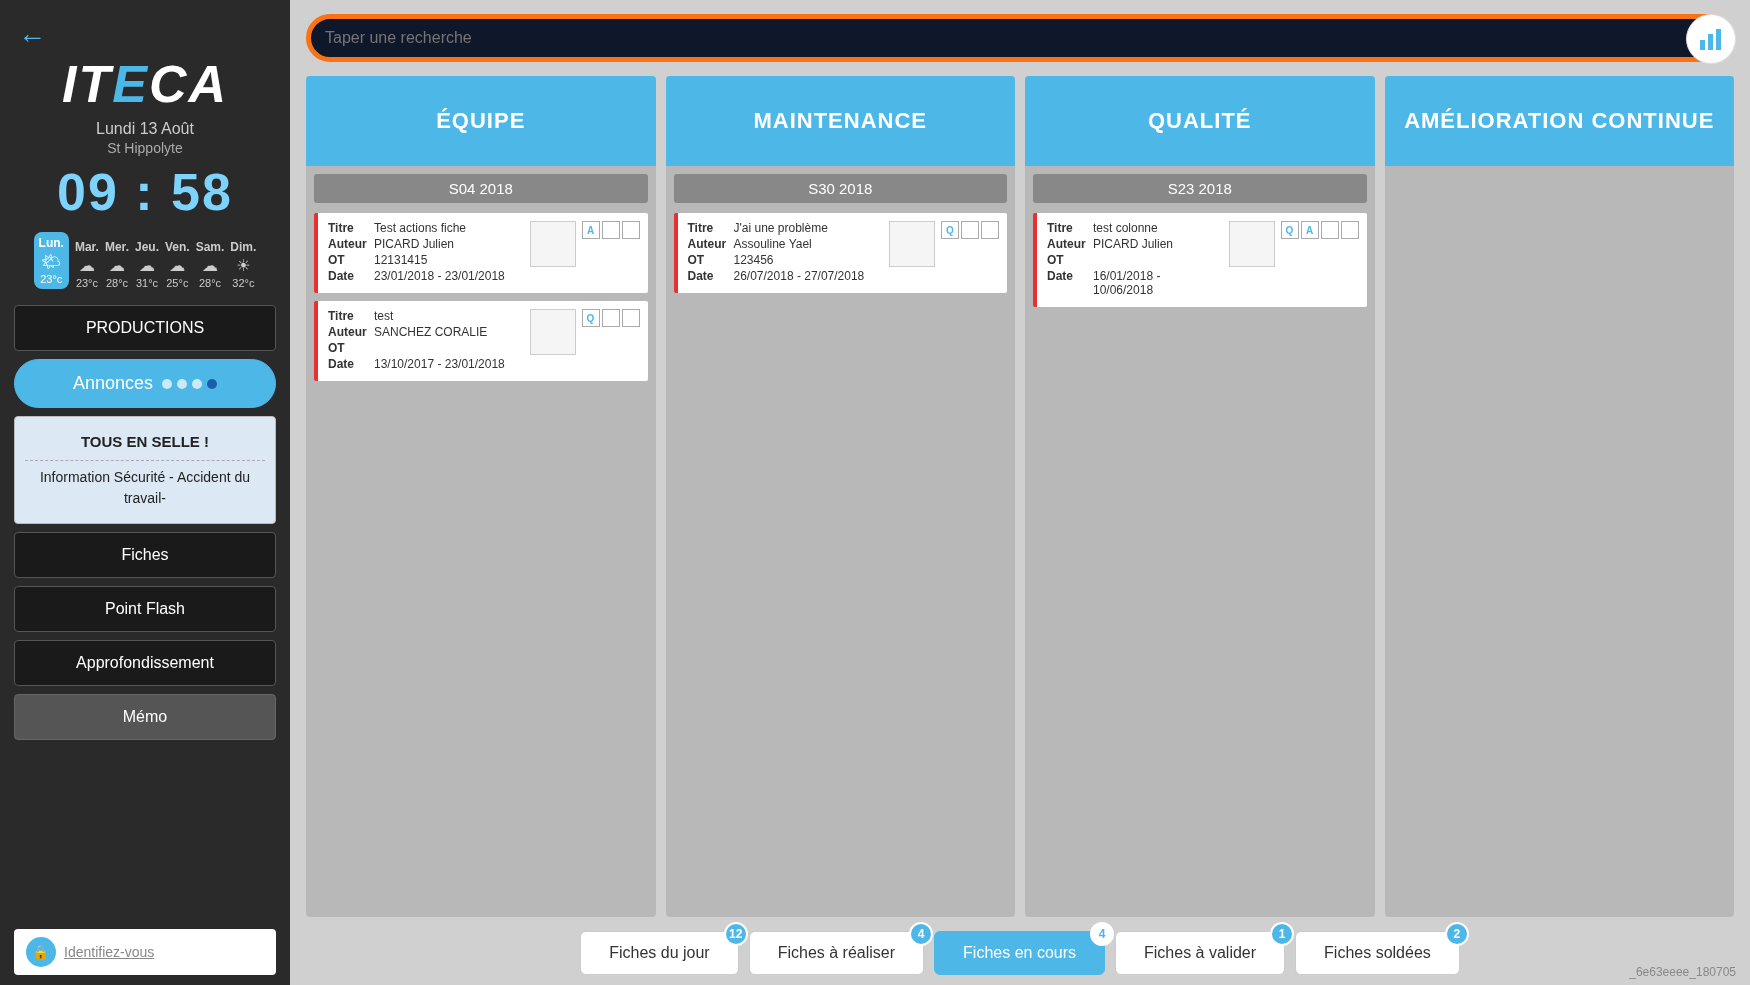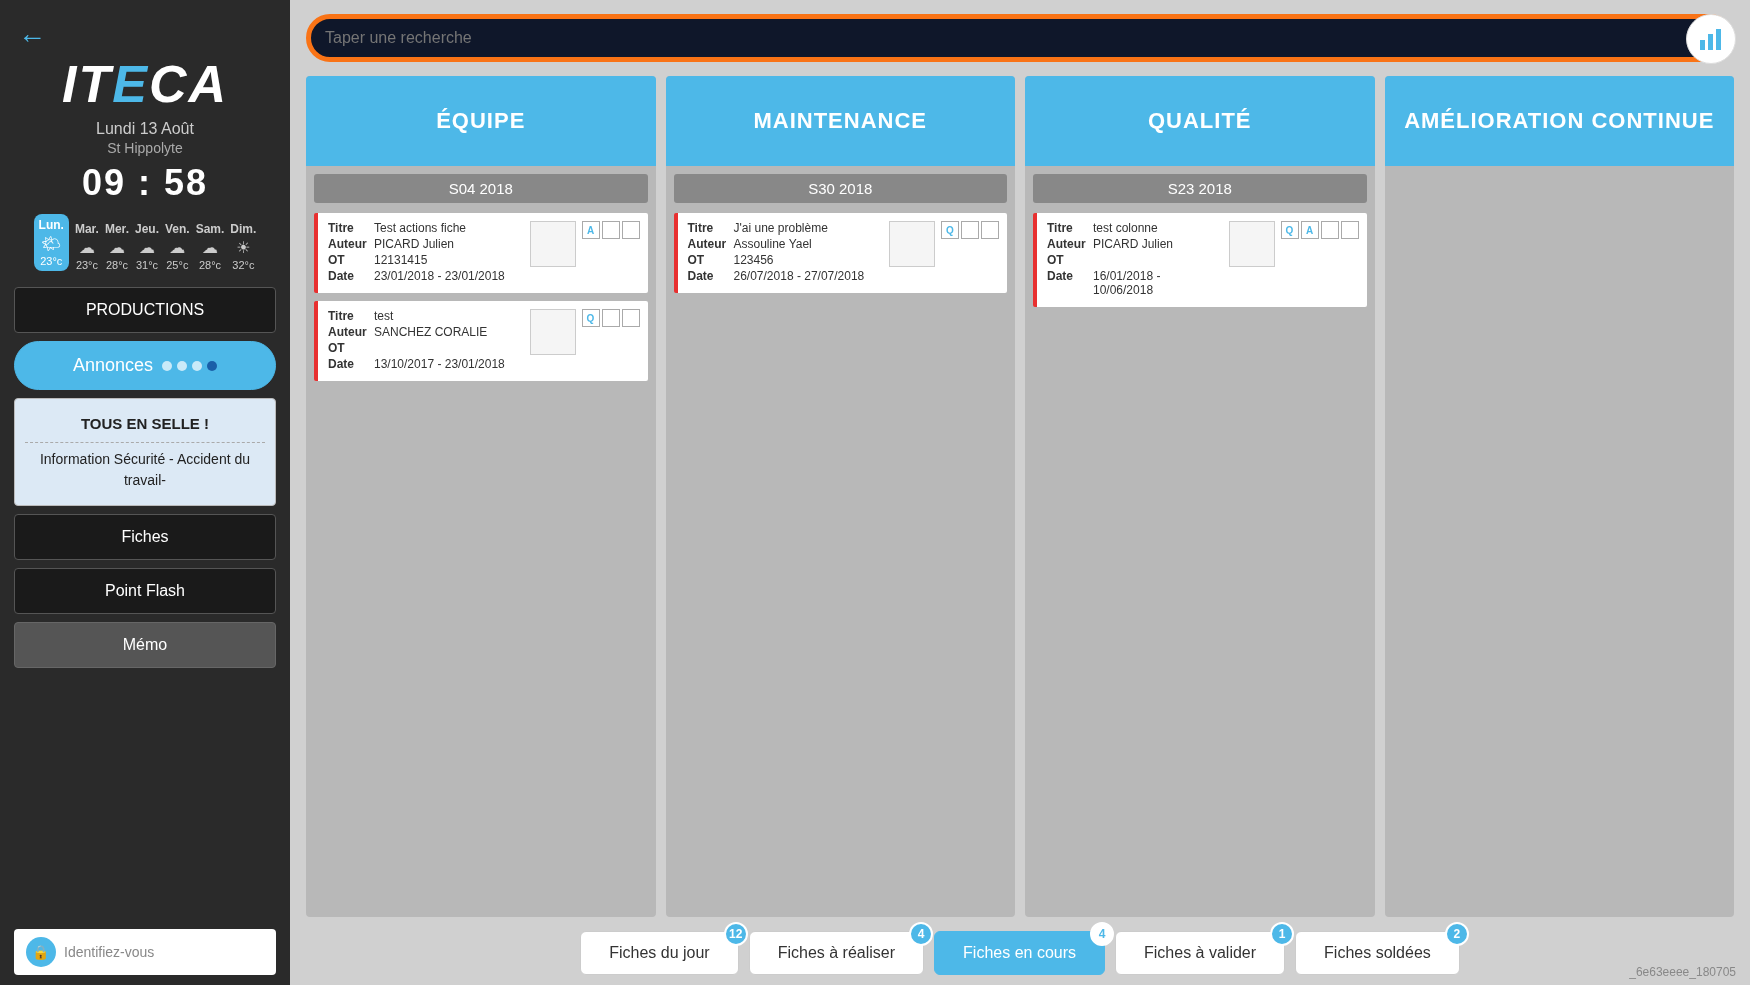--- a/index.html
+++ b/index.html
@@ -49,23 +49,23 @@
       font-size: 16px;
       color: #ccc;
       margin-top: 10px;
     }
     .sidebar-location {
       font-size: 14px;
       color: #aaa;
       margin-top: 2px;
     }
     .sidebar-time {
-      font-size: 36px;
+      font-size: 52px;
       font-weight: bold;
-      color: #ffffff;
+      color: #7dd3fc;
       margin-top: 6px;
       letter-spacing: 2px;
     }
 
     .weather-row {
       display: flex;
       gap: 6px;
       margin-top: 10px;
       align-items: flex-end;
     }
@@ -162,20 +162,21 @@
     .sidebar-login .lock-icon {
       background: #4db8e8;
       border-radius: 50%;
       width: 30px; height: 30px;
       display: flex; align-items: center; justify-content: center;
       color: white; font-size: 14px;
     }
     .sidebar-login span {
       color: #888;
       font-size: 14px;
+      text-decoration: underline;
     }
 
     
     .main {
       flex: 1;
       display: flex;
       flex-direction: column;
       background: #d0d0d0;
       padding: 14px 16px 10px 16px;
     }
@@ -439,20 +440,21 @@
         <span class="dot active"></span>
       </span>
     </div>
     <div class="nav-btn announcements-content">
       <div class="ann-title">TOUS EN SELLE !</div>
       <div class="ann-sep"></div>
       <div>Information Sécurité - Accident du travail-</div>
     </div>
     <div class="nav-btn">Fiches</div>
     <div class="nav-btn">Point Flash</div>
+    <div class="nav-btn">Approfondissement</div>
     <div class="nav-btn memo">Mémo</div>
   </div>
 
   <div class="sidebar-login">
     <div class="lock-icon">🔒</div>
     <span>Identifiez-vous</span>
   </div>
 </div>
 
 <div class="main">

